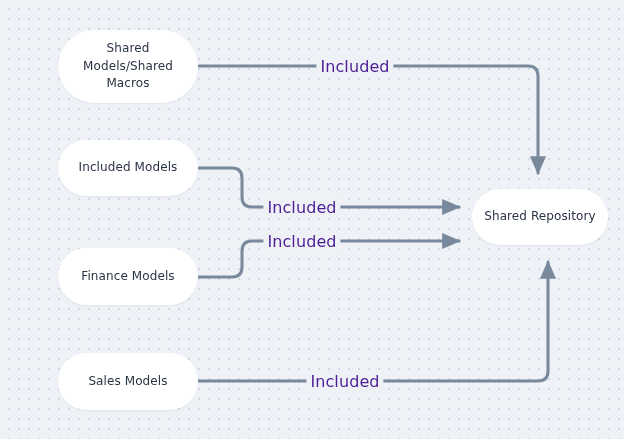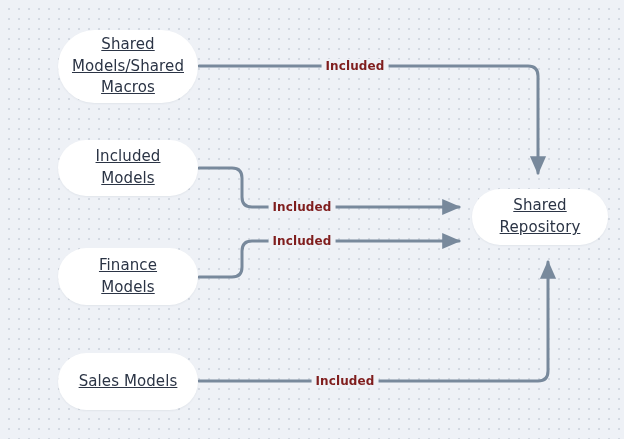--- a/index.html
+++ b/index.html
@@ -29,44 +29,42 @@
   }
   .node {
     position: absolute;
     background: #ffffff;
     border-radius: 999px;
     display: flex;
     align-items: center;
     justify-content: center;
     text-align: center;
     color: #2b3445;
-    font-size: 15px;
+    font-size: 12px;
     line-height: 1.45;
     letter-spacing: 0.1px;
     box-shadow: 0 1px 2px rgba(40,55,75,0.06);
     box-sizing: border-box;
     padding: 4px 12px;
     z-index: 2;
-    text-decoration: underline;
   }
   .node-label {
     display: block;
     white-space: pre-line;
   }
   .edge-label {
     position: absolute;
-    color: #7f1d1d;
-    font-size: 12px;
+    color: #4c1d95;
+    font-size: 16px;
     letter-spacing: 0.1px;
     background: #eef1f6;
     padding: 0 4px;
     transform: translate(-50%, -50%);
     white-space: nowrap;
     z-index: 3;
-    font-weight: bold;
   }
 </style>
 </head>
 <body>
 
 <div id="canvas">
 
   <svg id="edge-layer" viewBox="0 0 624 439">
     <defs>
       <marker id="arrow" markerWidth="7" markerHeight="7" refX="5.6" refY="3.1" orient="auto" markerUnits="strokeWidth">

